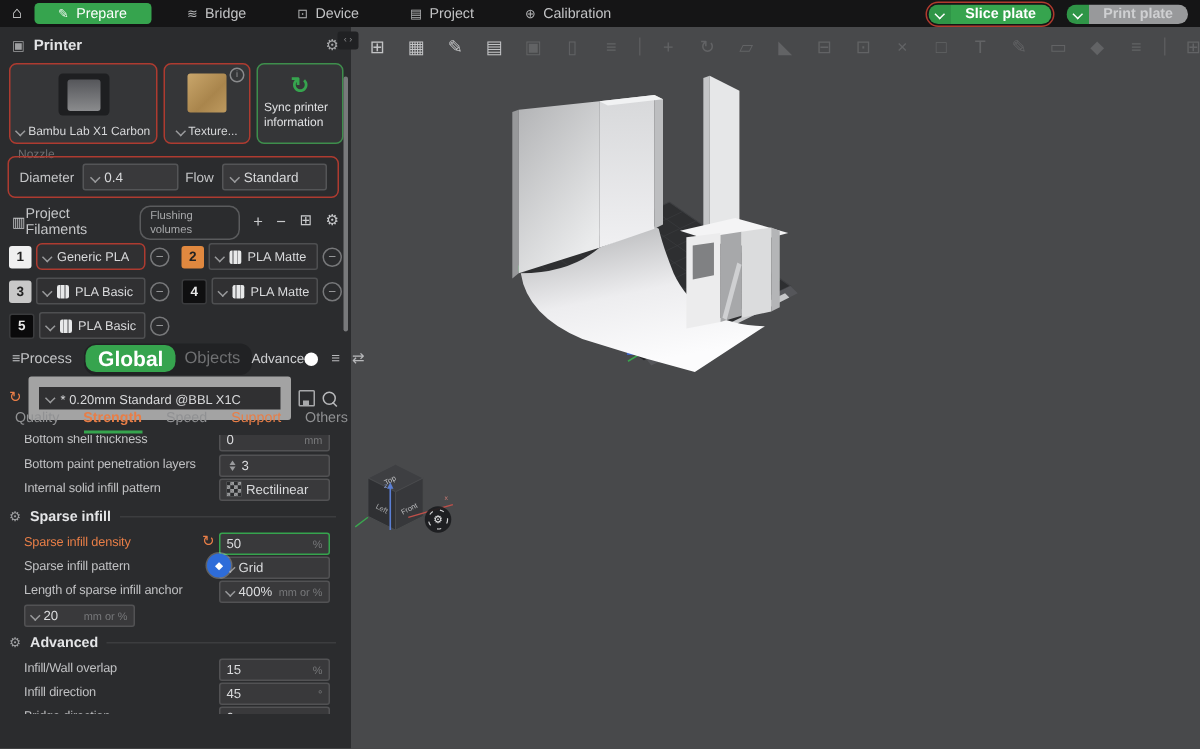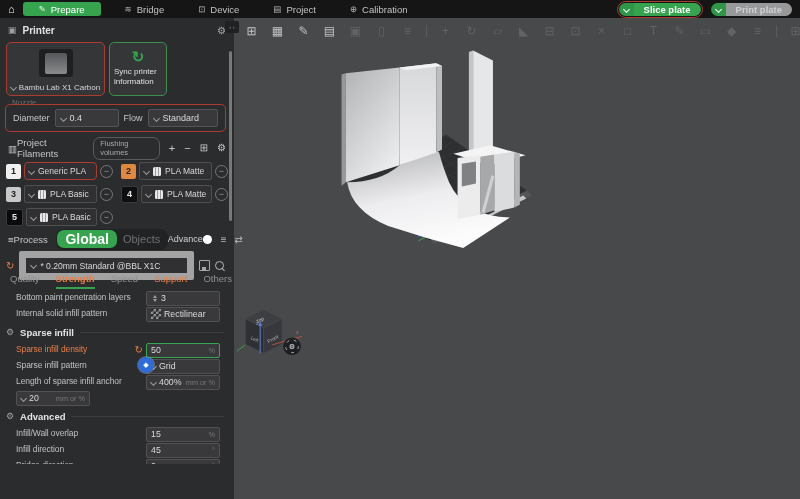--- a/index.html
+++ b/index.html
@@ -299,20 +299,28 @@
   </div>
 
   <div class="cards">
     <div class="card red" style="width:97px">
       <div class="printer-img"></div>
       <div class="card-label">
         <span class="chev gray"></span>
           <span>Bambu Lab X1 Carbon</span>
       </div>
     </div>
+    <div class="card red" style="width:56px">
+      <span class="info-dot">i</span>
+      <div class="plate-img"></div>
+      <div class="card-label">
+        <span class="chev gray"></span>
+          <span>Texture...</span>
+      </div>
+    </div>
     <div class="card green" style="width:56px;justify-content:center">
       <span class="sync-icon">↻</span>
       <div class="sync-text">Sync printer information</div>
     </div>
   </div>
 
   <div class="nozzle-label">Nozzle</div>
   <div class="nozzle-box">
     <span class="flabel">Diameter</span>
     <div class="field" style="width:52px">
@@ -407,20 +415,31 @@
 
   <div class="ptabs">
       <span class="ptab">Quality</span>
       <span class="ptab active">Strength</span>
       <span class="ptab">Speed</span>
       <span class="ptab modified">Support</span>
       <span class="ptab">Others</span>
     </div>
 
   <div class="params">
+      <div class="clip-top-wrap">
+        <div class="param-row">
+          <span class="plabel">Bottom shell thickness</span>
+          <div class="p-ctrl">
+            <div class="p-input">
+              <span>0</span>
+              <span class="unit">mm</span>
+            </div>
+          </div>
+        </div>
+      </div>
       <div class="param-row">
         <span class="plabel">Bottom paint penetration layers</span>
         <div class="p-ctrl">
           <div class="p-input">
             <span class="spinner">
               <i class="up"></i>
               <i class="dn"></i>
             </span>
             <span>3</span>
           </div>

